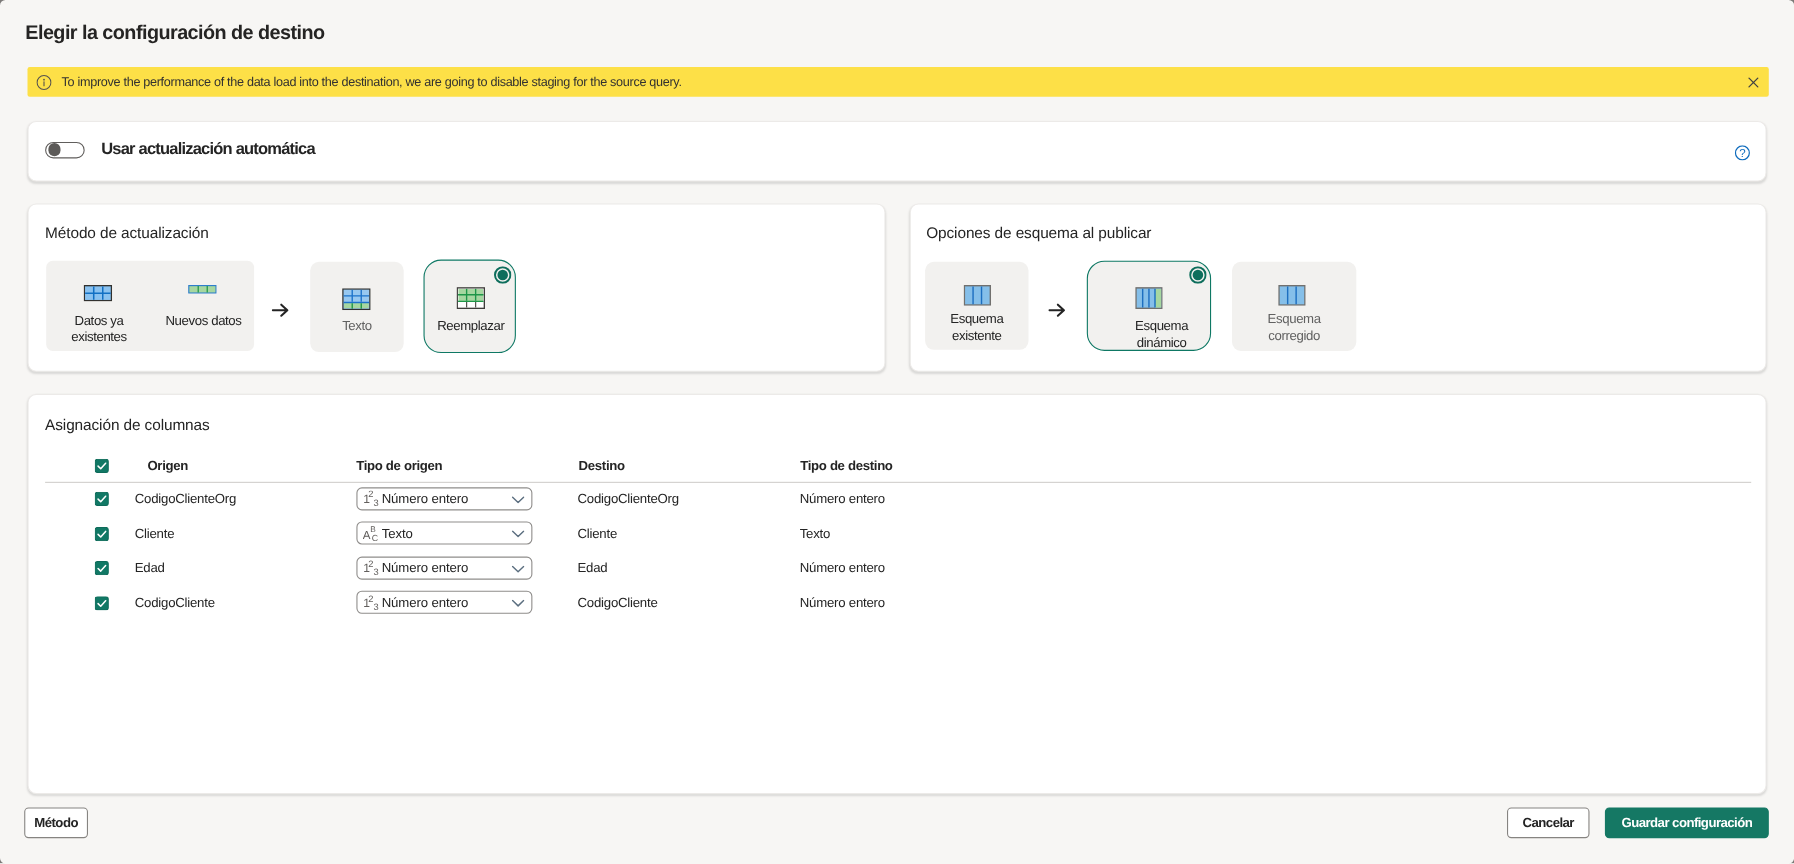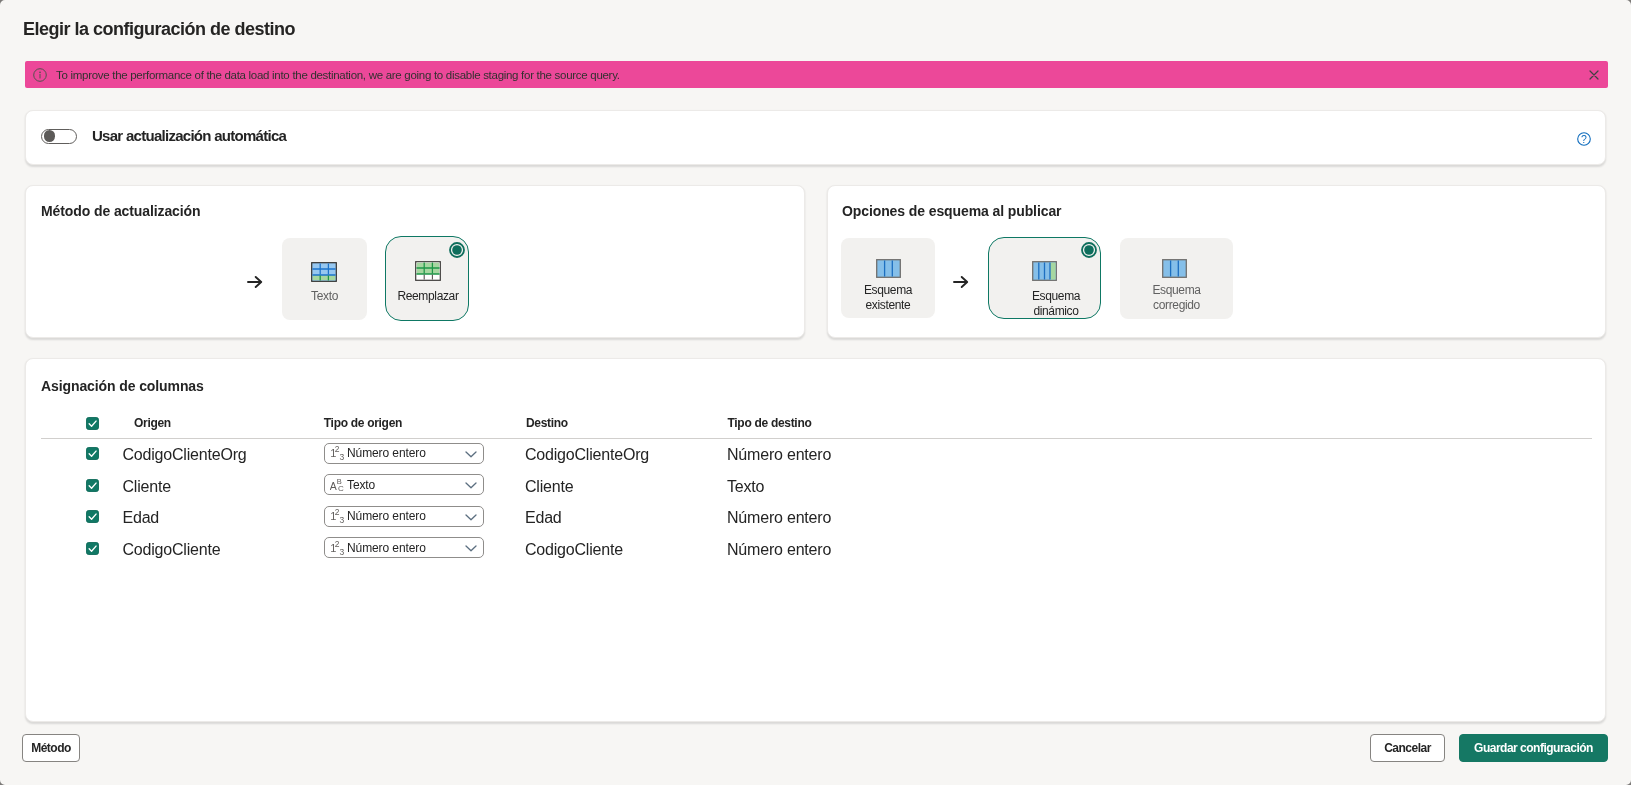--- a/index.html
+++ b/index.html
@@ -11,36 +11,36 @@
     color:#242424;
   }
   .abs { position:absolute; }
   .card {
     position:absolute;
     background:#fff;
     border:1px solid #eceae8;
     border-radius:8px;
     box-shadow:0 1.5px 2px rgba(0,0,0,0.12);
   }
-  .cardtitle { font-size:14px; letter-spacing:-0.1px; font-weight:bold; color:#242424; }
+  .cardtitle { font-size:14px; letter-spacing:-0.1px; font-weight:normal; color:#242424; }
   .tile {
     position:absolute;
     background:#f2f1ef;
     border-radius:8px;
   }
   .tilesel {
     position:absolute;
     background:#f2f1ef;
     border:1.5px solid #0e7864;
     border-radius:16px;
   }
   .tlabel { position:absolute; font-size:12px; letter-spacing:-0.35px; line-height:15px; text-align:center; color:#242424; }
   .gray { color:#616161; }
   .hdr { font-size:12px; letter-spacing:-0.3px; font-weight:bold; color:#242424; position:absolute; }
-  .cell { font-size:16px; letter-spacing:-0.2px; color:#242424; position:absolute; }
+  .cell { font-size:12px; letter-spacing:-0.2px; color:#242424; position:absolute; }
   .dropdown {
     position:absolute;
     width:160px; height:21px;
     border:1px solid #8f8d8b;
     border-radius:5px;
     background:#fff;
     display:flex; align-items:center;
     font-size:12px;
     letter-spacing:-0.1px;
     padding-left:5px;
@@ -117,21 +117,21 @@
     <symbol id="i-abc" viewBox="0 0 15 14">
       <text x="-0.3" y="11.6" font-family="Liberation Sans" font-size="10.5" fill="#5d5a58">A</text>
       <text x="6.7" y="5.8" font-family="Liberation Sans" font-size="7.5" fill="#5d5a58">B</text>
       <text x="7.9" y="13.4" font-family="Liberation Sans" font-size="8" fill="#5d5a58">C</text>
     </symbol>
   </defs>
 </svg>
 
 <div class="abs" style="left:23px; top:18.5px; font-size:18px; letter-spacing:-0.5px; font-weight:bold; color:#252423;">Elegir la configuración de destino</div>
 
-<div class="abs" style="left:25px; top:61px; width:1583px; height:27px; background:#ec4899; border-radius:2px;">
+<div class="abs" style="left:25px; top:61px; width:1583px; height:27px; background:#fde047; border-radius:2px;">
   <svg class="abs" style="left:8px; top:6.5px;" width="14" height="14" viewBox="0 0 14 14">
     <circle cx="7" cy="7" r="6.3" fill="none" stroke="#55524f" stroke-width="1"></circle>
     <circle cx="7" cy="4.4" r="0.8" fill="#55524f"></circle>
     <rect x="6.5" y="6" width="1" height="4.4" fill="#55524f"></rect>
   </svg>
   <div class="abs" style="left:31px; top:7.5px; font-size:11.5px; letter-spacing:-0.29px; color:#323130;">To improve the performance of the data load into the destination, we are going to disable staging for the source query.</div>
   <svg class="abs" style="left:1564px; top:9px;" width="10" height="10" viewBox="0 0 10 10">
     <path d="M1 1 L9 9 M9 1 L1 9" stroke="#424242" stroke-width="1.2" stroke-linecap="round"></path>
   </svg>
 </div>
@@ -143,20 +143,32 @@
   <div class="abs" style="left:66px; top:16px; font-size:15px; letter-spacing:-0.72px; font-weight:bold;">Usar actualización automática</div>
   <svg class="abs" style="left:1551px; top:21px;" width="14" height="14" viewBox="0 0 14 14">
     <circle cx="7" cy="7" r="6.3" fill="none" stroke="#0f6cbd" stroke-width="1.1"></circle>
     <text x="7" y="10.6" font-size="10.5" font-family="Liberation Sans" fill="#0f6cbd" text-anchor="middle">?</text>
   </svg>
 </div>
 
 <div class="card" style="left:25px; top:185px; width:780px; height:153px;">
   <div class="cardtitle abs" style="left:15px; top:17px;">Método de actualización</div>
 
+  <div class="tile" style="left:16px; top:51px; width:189px; height:82px; border-radius:6px;">
+
+    <svg class="abs" style="left:34px; top:22px;" width="26" height="15" viewBox="0 0 26 15">
+        <use href="#i-tblblue"></use>
+      </svg>
+    <div class="tlabel" style="left:8px; top:47px; width:80px;">Datos ya existentes</div>
+
+    <svg class="abs" style="left:129px; top:22px;" width="26" height="8" viewBox="0 0 26 8">
+        <use href="#i-rowgreen"></use>
+      </svg>
+    <div class="tlabel" style="left:102px; top:47px; width:82px;">Nuevos datos</div>
+  </div>
 
   <svg class="abs" style="left:221px; top:89px;" width="16" height="14" viewBox="0 0 16 14">
     <path d="M1 7 H14 M8.7 2 L14.2 7 L8.7 12" stroke="#242424" stroke-width="1.9" fill="none" stroke-linecap="round" stroke-linejoin="round"></path>
   </svg>
 
   <div class="tile" style="left:256px; top:52px; width:85px; height:82px;">
     <svg class="abs" style="left:29px; top:24px;" width="26" height="20" viewBox="0 0 26 20">
         <use href="#i-anexar"></use>
       </svg>
     <div class="tlabel gray" style="left:0; top:51px; width:85px;">Texto</div>

